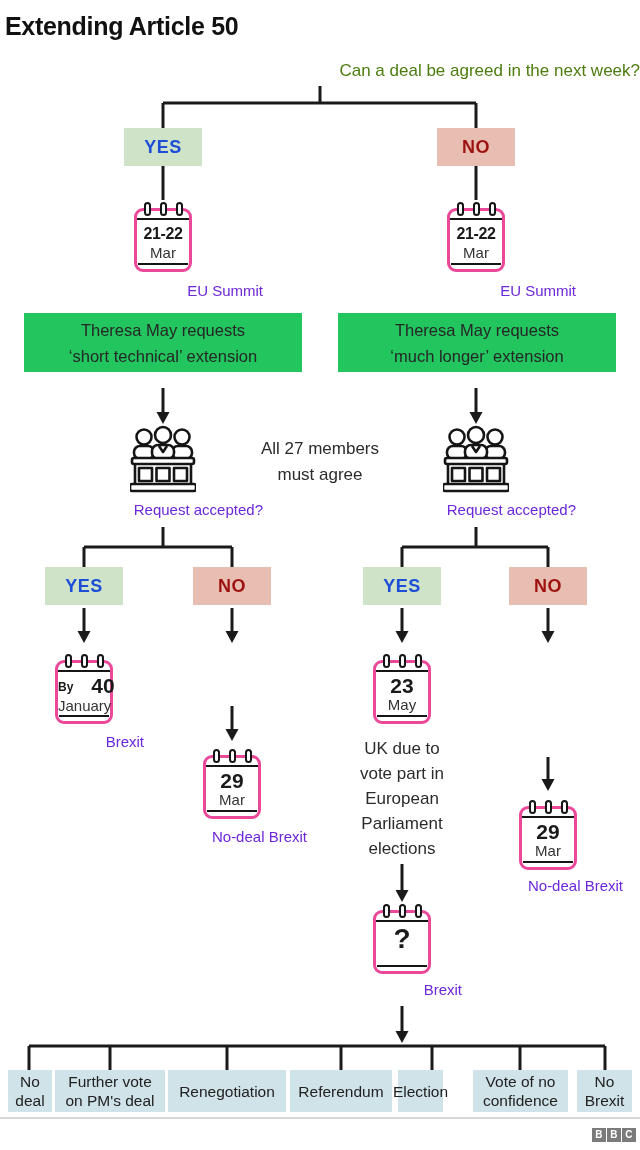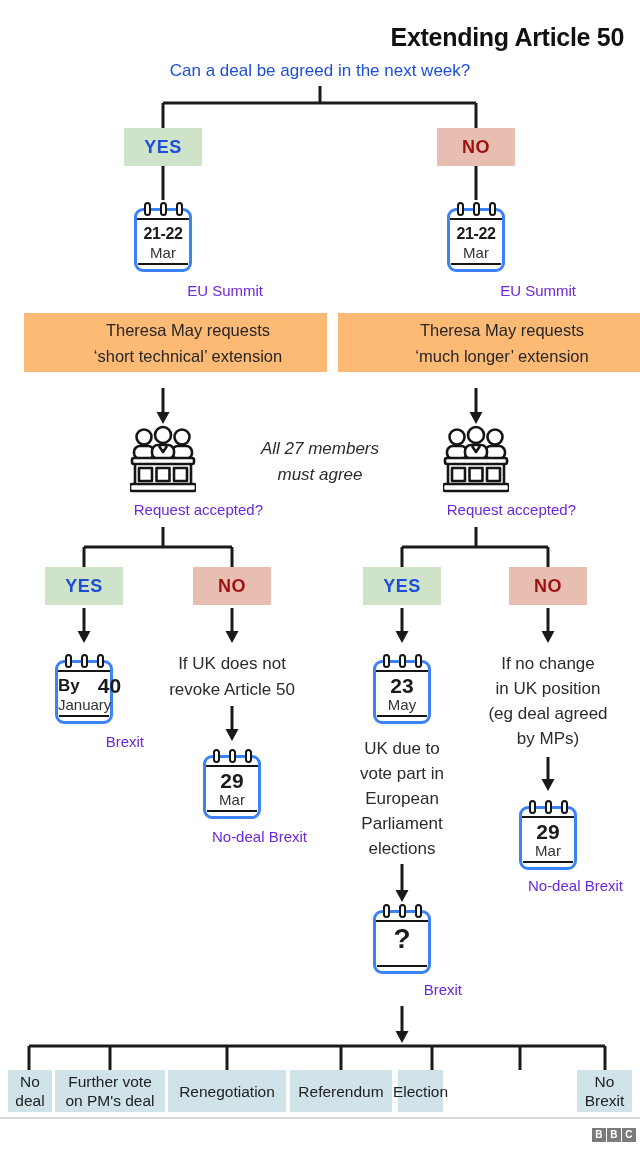--- a/index.html
+++ b/index.html
@@ -5,55 +5,55 @@
   html,body { margin:0; padding:0; background:#fff; }
   .canvas {
     position:relative; width:640px; height:1150px; margin:0 auto;
     background:#fff; overflow:hidden;
     font-family:"Liberation Sans", sans-serif; color:#2b2b2b;
   }
   .wires { position:absolute; left:0; top:0; z-index:1; }
   .abs { position:absolute; z-index:2; }
 
   .title {
-    left:0; right:0; top:7px; margin:16px; text-align:right;
+    left:0; right:0; top:7px; margin:5px; text-align:left;
     font-size:25px; font-weight:bold; color:#111; letter-spacing:-0.3px;
   }
-  .question { left:0; right:0; top:61px; text-align:center; font-size:17px; color:#1d4ed8; }
+  .question { left:0; right:0; top:61px; text-align:right; font-size:17px; color:#4d7c0f; }
 
   .pill {
     width:78px; height:38px; display:flex; align-items:center; justify-content:center;
     font-size:18px; font-weight:bold; letter-spacing:0.5px;
   }
   .pill-yes { background:#cee3c8; color:#1d4ed8; }
   .pill-no  { background:#e8bdb2; color:#9d120f; }
 
   .note {
-    width:278px; height:59px; background:#fdba74; display:flex; align-items:center;
+    width:278px; height:59px; background:#22c55e; display:flex; align-items:center;
     justify-content:center; text-align:center; font-size:16.5px; line-height:26px;
-    white-space:pre-line; color:#262626;padding-left:25px;
-  }
-  .muted { color:#6b6b6b;font-style:italic; }
+    white-space:pre-line; color:#262626;
+  }
+  .muted { color:#6b6b6b; }
   .txt { text-align:center; font-size:17px; line-height:25px; white-space:pre-line; color:#2b2b2b; }
   .lbl { text-align:right; font-size:15px; color:#6d28d9; }
 
   
   .calendar {
-    width:58px; height:64px; background:#fff; border:3px solid #3b82f6; border-radius:9px;
+    width:58px; height:64px; background:#fff; border:3px solid #ec4899; border-radius:9px;
     box-sizing:border-box; text-align:center; z-index:2;
   }
   .cal-rings { position:absolute; top:-9px; left:0; right:0; display:flex; justify-content:center; gap:9px; }
   .ring { display:block; width:7px; height:14px; background:#fff; border:2.5px solid #151515;
           border-radius:5px; box-sizing:border-box; }
   .cal-top { position:absolute; top:7px; left:0; right:0; border-top:2.5px solid #151515; }
   .cal-foot { position:absolute; bottom:4px; left:1px; right:1px; border-top:2.5px solid #151515; }
   .cal-date { margin-top:12px; font-size:21px; font-weight:bold; color:#1a1a1a; line-height:22px; }
   .cal-date--long { font-size:16px; letter-spacing:-0.4px; }
   .cal-date--q { font-size:28px; margin-top:10px; line-height:32px; }
-  .cal-prefix { font-size:17px; font-weight:bold; vertical-align:2px; margin-right:18px; }
+  .cal-prefix { font-size:12px; font-weight:bold; vertical-align:2px; margin-right:18px; }
   .cal-month { font-size:15px; color:#333; line-height:16px; }
 
   
   .outcome {
     top:1070px; height:42px; background:#d0e3e9; display:flex; align-items:center;
     justify-content:center; text-align:center; font-size:15.5px; line-height:19px;
     white-space:pre-line; color:#222;
   }
 
   .divider { left:0; top:1117px; width:640px; height:2px; background:#d8d8d8; }
@@ -195,22 +195,20 @@
         <i class="ring"></i>
         <i class="ring"></i>
       </div>
     <div class="cal-top"></div>
     <div class="cal-date"><span class="cal-prefix">By</span><span>40</span></div>
     <div class="cal-month">January</div>
     <div class="cal-foot"></div>
   </div>
   <div class="abs lbl" style="left:24px;top:733px;width:120px">Brexit</div>
 
-  <div class="abs txt" style="left:147px;top:651px;width:170px;line-height:26px">If UK does not
-revoke Article 50</div>
   <div class="abs calendar" style="left:203px;top:755px">
     <div class="cal-rings">
         <i class="ring"></i>
         <i class="ring"></i>
         <i class="ring"></i>
       </div>
     <div class="cal-top"></div>
     <div class="cal-date">29</div>
     <div class="cal-month">Mar</div>
     <div class="cal-foot"></div>
@@ -238,44 +236,42 @@
         <i class="ring"></i>
         <i class="ring"></i>
         <i class="ring"></i>
       </div>
     <div class="cal-top"></div>
     <div class="cal-date cal-date--q">?</div>
     <div class="cal-foot"></div>
   </div>
   <div class="abs lbl" style="left:342px;top:981px;width:120px">Brexit</div>
 
-  <div class="abs txt" style="left:463px;top:651px;width:170px">If no change
-in UK position
-(eg deal agreed
-by MPs)</div>
   <div class="abs calendar" style="left:519px;top:806px">
     <div class="cal-rings">
         <i class="ring"></i>
         <i class="ring"></i>
         <i class="ring"></i>
       </div>
     <div class="cal-top"></div>
     <div class="cal-date">29</div>
     <div class="cal-month">Mar</div>
     <div class="cal-foot"></div>
   </div>
   <div class="abs lbl" style="left:473px;top:877px;width:150px">No-deal Brexit</div>
 
   <div class="abs outcome" style="left:8px;width:44px">No
 deal</div>
   <div class="abs outcome" style="left:55px;width:110px">Further vote
 on PM's deal</div>
   <div class="abs outcome" style="left:290px;width:102px">Referendum</div>
   <div class="abs outcome" style="left:168px;width:118px">Renegotiation</div>
   <div class="abs outcome" style="left:398px;width:45px">Election</div>
+  <div class="abs outcome" style="left:473px;width:95px">Vote of no
+confidence</div>
   <div class="abs outcome" style="left:577px;width:55px">No
 Brexit</div>
 
   <div class="abs divider"></div>
   <div class="abs bbc">
     <span class="bbc-block">B</span>
     <span class="bbc-block">B</span>
     <span class="bbc-block">C</span>
   </div>
 

